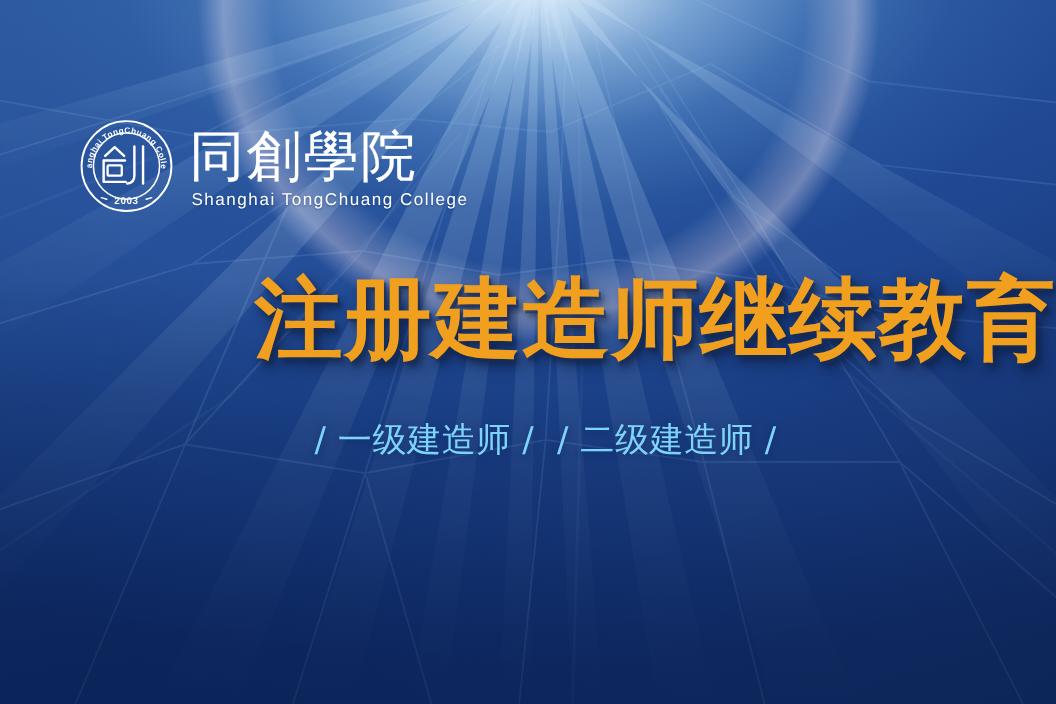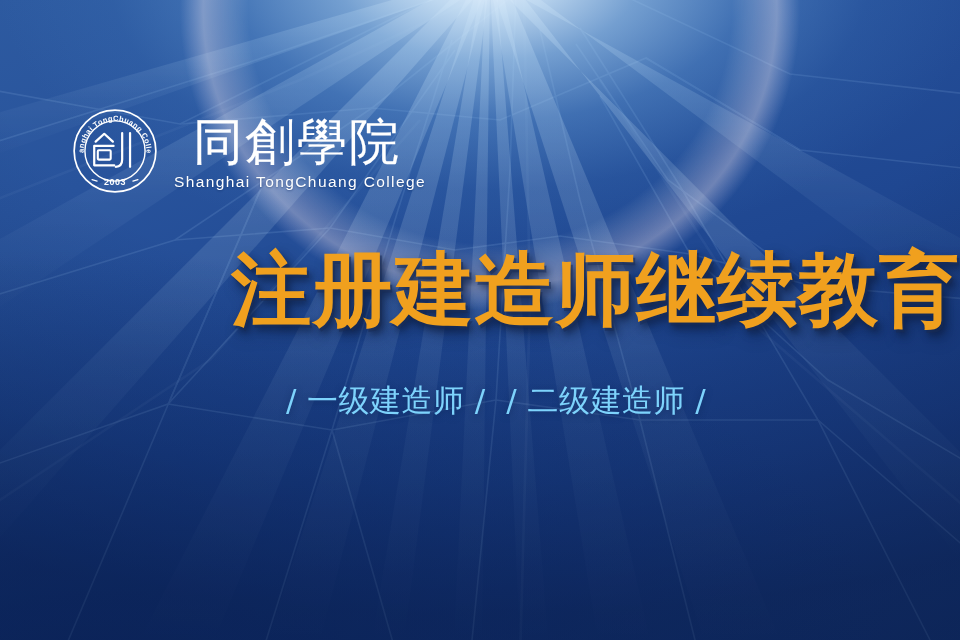--- a/index.html
+++ b/index.html
@@ -87,21 +87,21 @@
   }
   .logo-seal {
     width: 86px;
     height: 86px;
     flex: 0 0 86px;
     display: block;
   }
   .logo-wordblock {
     display: flex;
     flex-direction: column;
-    align-items: center;
+    align-items: flex-start;
     padding-top: 2px;
   }
   .logo-cn {
     display: block;
     height: 56px;
     width: 212px;
   }
   .logo-en {
     color: #ffffff;
     font-size: 15.5px;

